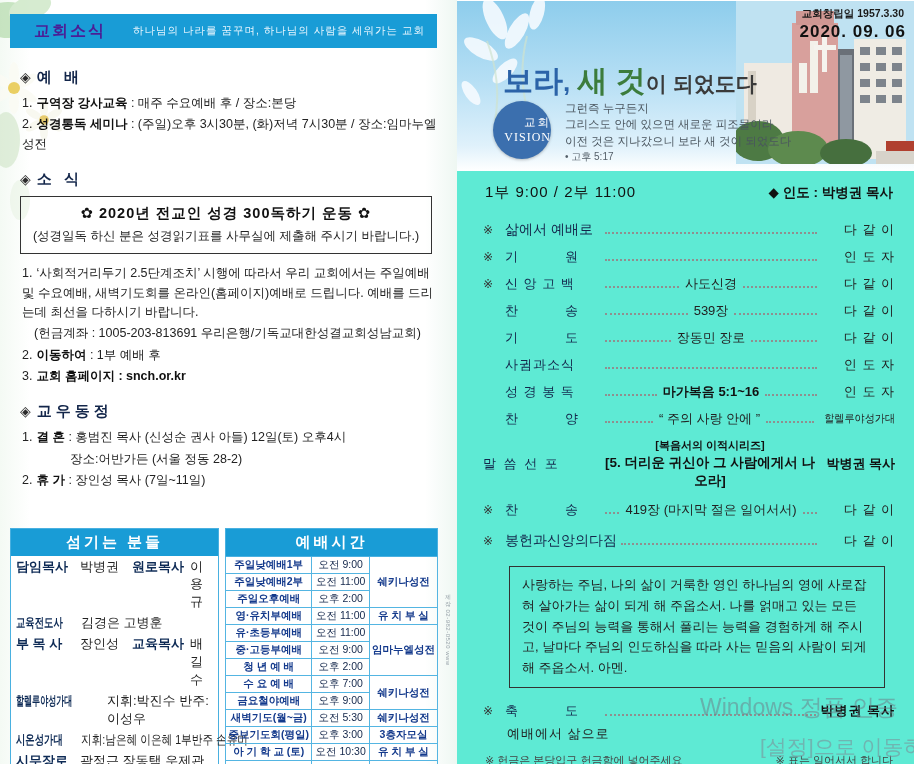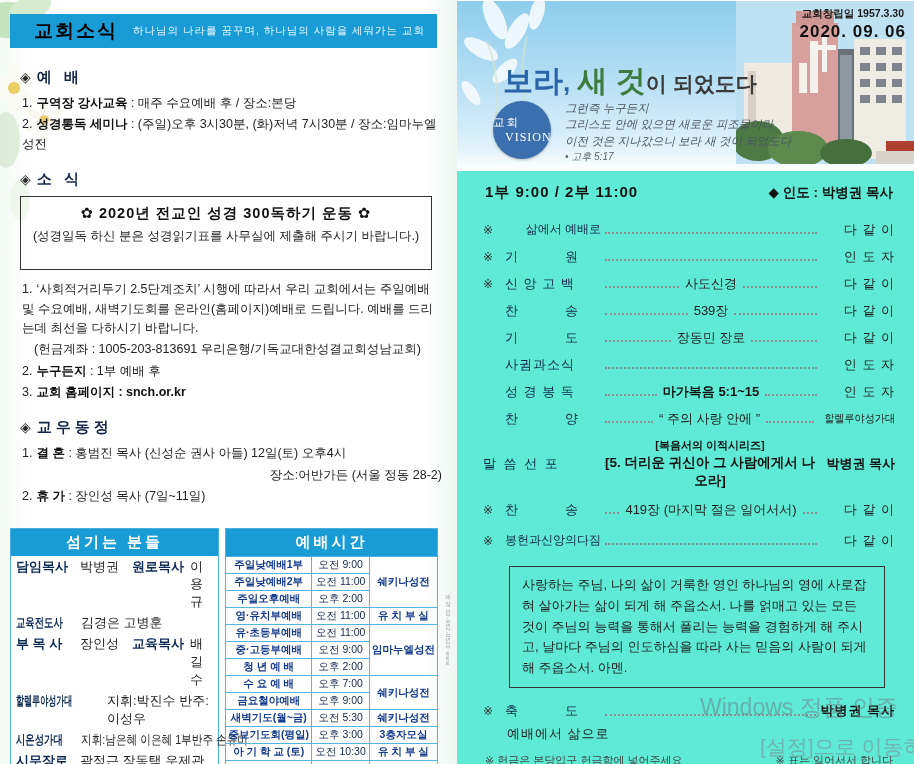--- a/index.html
+++ b/index.html
@@ -4,30 +4,30 @@
 <style>
   * { margin:0; padding:0; box-sizing:border-box; }
   html,body { background:#e8e8e8; }
   body { font-family:"Liberation Sans","DejaVu Sans",sans-serif; }
   .screen { position:relative; width:914px; height:764px; margin:0 auto; background:#fff; overflow:hidden; }
 
   
   .page-left { position:absolute; left:0; top:0; width:457px; height:764px; background:linear-gradient(90deg,#f4faf4 0,#ffffff 30px,#ffffff 425px,#eef7f2 457px); overflow:hidden; }
   .lp-flowers { position:absolute; left:0; top:0; }
   .lp-header { position:absolute; left:10px; top:14px; width:427px; height:34px; background:#199cd6; display:flex; align-items:center; }
-  .lp-title { color:#000000; font-size:19px; font-weight:bold; letter-spacing:2px; margin-left:24px; }
+  .lp-title { color:#4c1d95; font-size:16px; font-weight:bold; letter-spacing:2px; margin-left:24px; }
   .lp-slogan { color:#eaf7ff; font-size:10.5px; letter-spacing:1px; margin-left:auto; margin-right:12px; }
   .lp-body { position:absolute; left:18px; top:58px; width:424px; color:#222; }
   .sec-title { font-size:15px; font-weight:bold; color:#13264a; letter-spacing:4px; margin:10px 0 7px 2px; }
   .sec-title .dia { color:#2b2b2b; letter-spacing:0; margin-right:6px; font-size:14px; }
   .item { font-size:12.5px; line-height:1.55; margin:2px 0 2px 4px; color:#222; }
   .item b { color:#111; }
   .num { margin-right:4px; }
-  .indent2 { margin-left:52px;text-align:right; }
-  .news-box { border:1.5px solid #333; margin:4px 10px 10px 2px; padding:7px 6px 24px 6px; text-align:center; }
+  .indent2 { margin-left:52px; }
+  .news-box { border:1.5px solid #333; margin:4px 10px 10px 2px; padding:7px 6px 8px 6px; text-align:center; }
   .news-box .bx-title { font-size:14.5px; font-weight:bold; color:#111; letter-spacing:1px; margin-bottom:5px; }
   .news-box .bx-sub { font-size:12.5px; color:#222; }
   .acct { margin-left:16px; }
 
   
   .serving { position:absolute; left:10px; top:528px; width:209px; border:1px solid #49b0e0; background:#fff; }
   .tbl-head { background:#199cd6; color:#fff; font-size:15px; font-weight:bold; text-align:center; letter-spacing:3px; padding:4px 0; }
   .srow { display:flex; align-items:flex-start; padding:1.5px 5px; font-size:13px; line-height:1.38; }
   .srole { flex:0 0 64px; font-weight:bold; color:#0d2a55; white-space:nowrap; transform-origin:left center; }
   .srole.sq { transform:scaleX(.72); }
@@ -53,36 +53,36 @@
   
   .page-right { position:absolute; left:457px; top:1px; width:457px; height:764px; background:#5eead4; overflow:hidden; }
   .rp-sky { position:absolute; left:0; top:0; width:457px; height:170px; background:linear-gradient(180deg,#8ecdec 0%,#b4def4 45%,#dff1fb 85%,#ffffff 100%); }
   .rp-founded { position:absolute; right:10px; top:6px; font-size:10.5px; color:#1a1a1a; font-weight:bold; }
   .rp-date { position:absolute; right:8px; top:21px; font-size:17px; color:#111; font-weight:bold; letter-spacing:1px; }
   .rp-title { position:absolute; left:46px; top:60px; white-space:nowrap; }
   .rp-title .t1 { font-size:30px; font-weight:bold; color:#2b63a8; }
   .rp-title .tc { font-size:26px; font-weight:bold; color:#2b63a8; }
   .rp-title .t2 { font-size:30px; font-weight:bold; color:#3c7c3c; }
   .rp-title .t3 { font-size:21px; font-weight:bold; color:#3a3a3a; }
-  .vision-badge { position:absolute; left:36px; top:100px; width:58px; height:58px; border-radius:50%; background:#3b6fae; color:#fff; display:flex; flex-direction:column; align-items:flex-start; justify-content:center; box-shadow:0 1px 3px rgba(0,0,0,.25); }
+  .vision-badge { position:absolute; left:36px; top:100px; width:58px; height:58px; border-radius:50%; background:#3b6fae; color:#fff; display:flex; flex-direction:column; align-items:flex-end; justify-content:center; box-shadow:0 1px 3px rgba(0,0,0,.25); }
   .vision-badge .vb1 { font-size:11.5px; letter-spacing:2px; }
   .vision-badge .vb2 { font-size:12px; font-family:"Liberation Serif","DejaVu Serif",serif; letter-spacing:1px;margin-left:12px; }
-  .rp-verse { position:absolute; left:108px; top:99px; font-size:11.5px; color:#4a555e; line-height:1.42;font-style:italic; }
+  .rp-verse { position:absolute; left:108px; top:99px; font-size:11.5px; color:#4a555e; line-height:1.42; }
   .rp-verse .vref { font-size:10px; color:#55606a; margin-top:1px; }
   .rp-photo { position:absolute; right:0; top:0; }
 
   .rp-content { position:absolute; left:26px; top:178px; width:412px; }
   .svc-head { display:flex; align-items:baseline; margin:4px 2px 14px 2px; }
-  .svc-left { font-size:15px; font-weight:bold; color:#111; letter-spacing:1px; }
+  .svc-left { font-size:15px; font-weight:normal; color:#111; letter-spacing:1px; }
   .svc-right { margin-left:auto; font-size:13.5px; font-weight:bold; color:#111;text-align:center; }
 
   .orow { display:flex; align-items:center; height:27px; font-size:13px; color:#222; }
   .ostar { flex:0 0 22px; color:#333; font-size:12px; }
   .olabel { flex:0 0 96px; color:#13264a; white-space:pre; letter-spacing:1px; }
-  .olabel.small { font-size:12px; letter-spacing:0;text-align:right; }
+  .olabel.small { font-size:14px; letter-spacing:0; }
   .dots { flex:1; border-bottom:2px dotted #8f8f8f; height:.62em; margin:0 4px; }
   .ocenter { white-space:nowrap; padding:0 2px; }
   .ocenter.b { font-weight:bold; color:#111; }
   .oright { flex:0 0 74px; text-align:right; white-space:nowrap; color:#222; letter-spacing:1px; }
   .oright.sqr { letter-spacing:0; font-size:11px; transform:scaleX(.92); transform-origin:right center; }
   .oright.bold { font-weight:bold; color:#111; }
 
   .sermon { display:flex; align-items:center; margin:6px 0 4px 0; }
   .sermon .slabel { flex:0 0 118px; font-size:13px; color:#13264a; letter-spacing:2px; }
   .sermon .smid { flex:1; text-align:center; }
@@ -149,21 +149,21 @@
       <div class="item"><span class="num">1.</span><b>구역장 강사교육</b><span> : 매주 수요예배 후 / 장소:본당</span></div>
       <div class="item"><span class="num">2.</span><b>성경통독 세미나</b><span> : (주일)오후 3시30분, (화)저녁 7시30분 / 장소:임마누엘성전</span></div>
 
       <div class="sec-title" style="margin-top:16px;"><span class="dia">◈</span><span>소  식</span></div>
       <div class="news-box">
         <div class="bx-title">✿ 2020년 전교인 성경 300독하기 운동 ✿</div>
         <div class="bx-sub">(성경일독 하신 분은 성경읽기표를 사무실에 제출해 주시기 바랍니다.)</div>
       </div>
       <div class="item"><span class="num">1.</span><span>‘사회적거리두기 2.5단계조치’ 시행에 따라서 우리 교회에서는 주일예배 및 수요예배, 새벽기도회를 온라인(홈페이지)예배로 드립니다.   예배를 드리는데 최선을 다하시기 바랍니다.</span></div>
       <div class="item acct">(헌금계좌 : 1005-203-813691 우리은행/기독교대한성결교회성남교회)</div>
-      <div class="item"><span class="num">2.</span><b>누구든지</b><span> : 1부 예배 후</span></div>
+      <div class="item"><span class="num">2.</span><b>이동하여</b><span> : 1부 예배 후</span></div>
       <div class="item"><span class="num">3.</span><b>교회 홈페이지</b><b> : snch.or.kr</b></div>
 
       <div class="sec-title" style="margin-top:16px;"><span class="dia">◈</span><span>교우동정</span></div>
       <div class="item"><span class="num">1.</span><b>결  혼</b><span> : 홍범진 목사 (신성순 권사 아들) 12일(토) 오후4시</span></div>
       <div class="item indent2">장소:어반가든 (서울 정동 28-2)</div>
       <div class="item"><span class="num">2.</span><b>휴  가</b><span> : 장인성 목사 (7일~11일)</span></div>
     </div>
 
     <div class="serving">
       <div class="tbl-head">섬기는 분들</div>
@@ -393,21 +393,21 @@
       <div class="orow">
           <span class="ostar"></span>
           <span class="olabel">사귐과소식</span>
           <span class="dots"></span>
           <span class="oright">인  도  자</span>
         </div>
       <div class="orow">
           <span class="ostar"></span>
           <span class="olabel">성 경 봉 독</span>
           <span class="dots"></span>
-          <span class="ocenter b">마가복음 5:1~15</span>
+          <span class="ocenter b">마가복음 5:1~16</span>
           <span class="dots"></span>
           <span class="oright">인  도  자</span>
         </div>
       <div class="orow">
           <span class="ostar"></span>
           <span class="olabel">찬          양</span>
           <span class="dots"></span>
           <span class="ocenter">“ 주의 사랑 안에 ”</span>
           <span class="dots"></span>
           <span class="oright sqr">할렐루야성가대</span>

